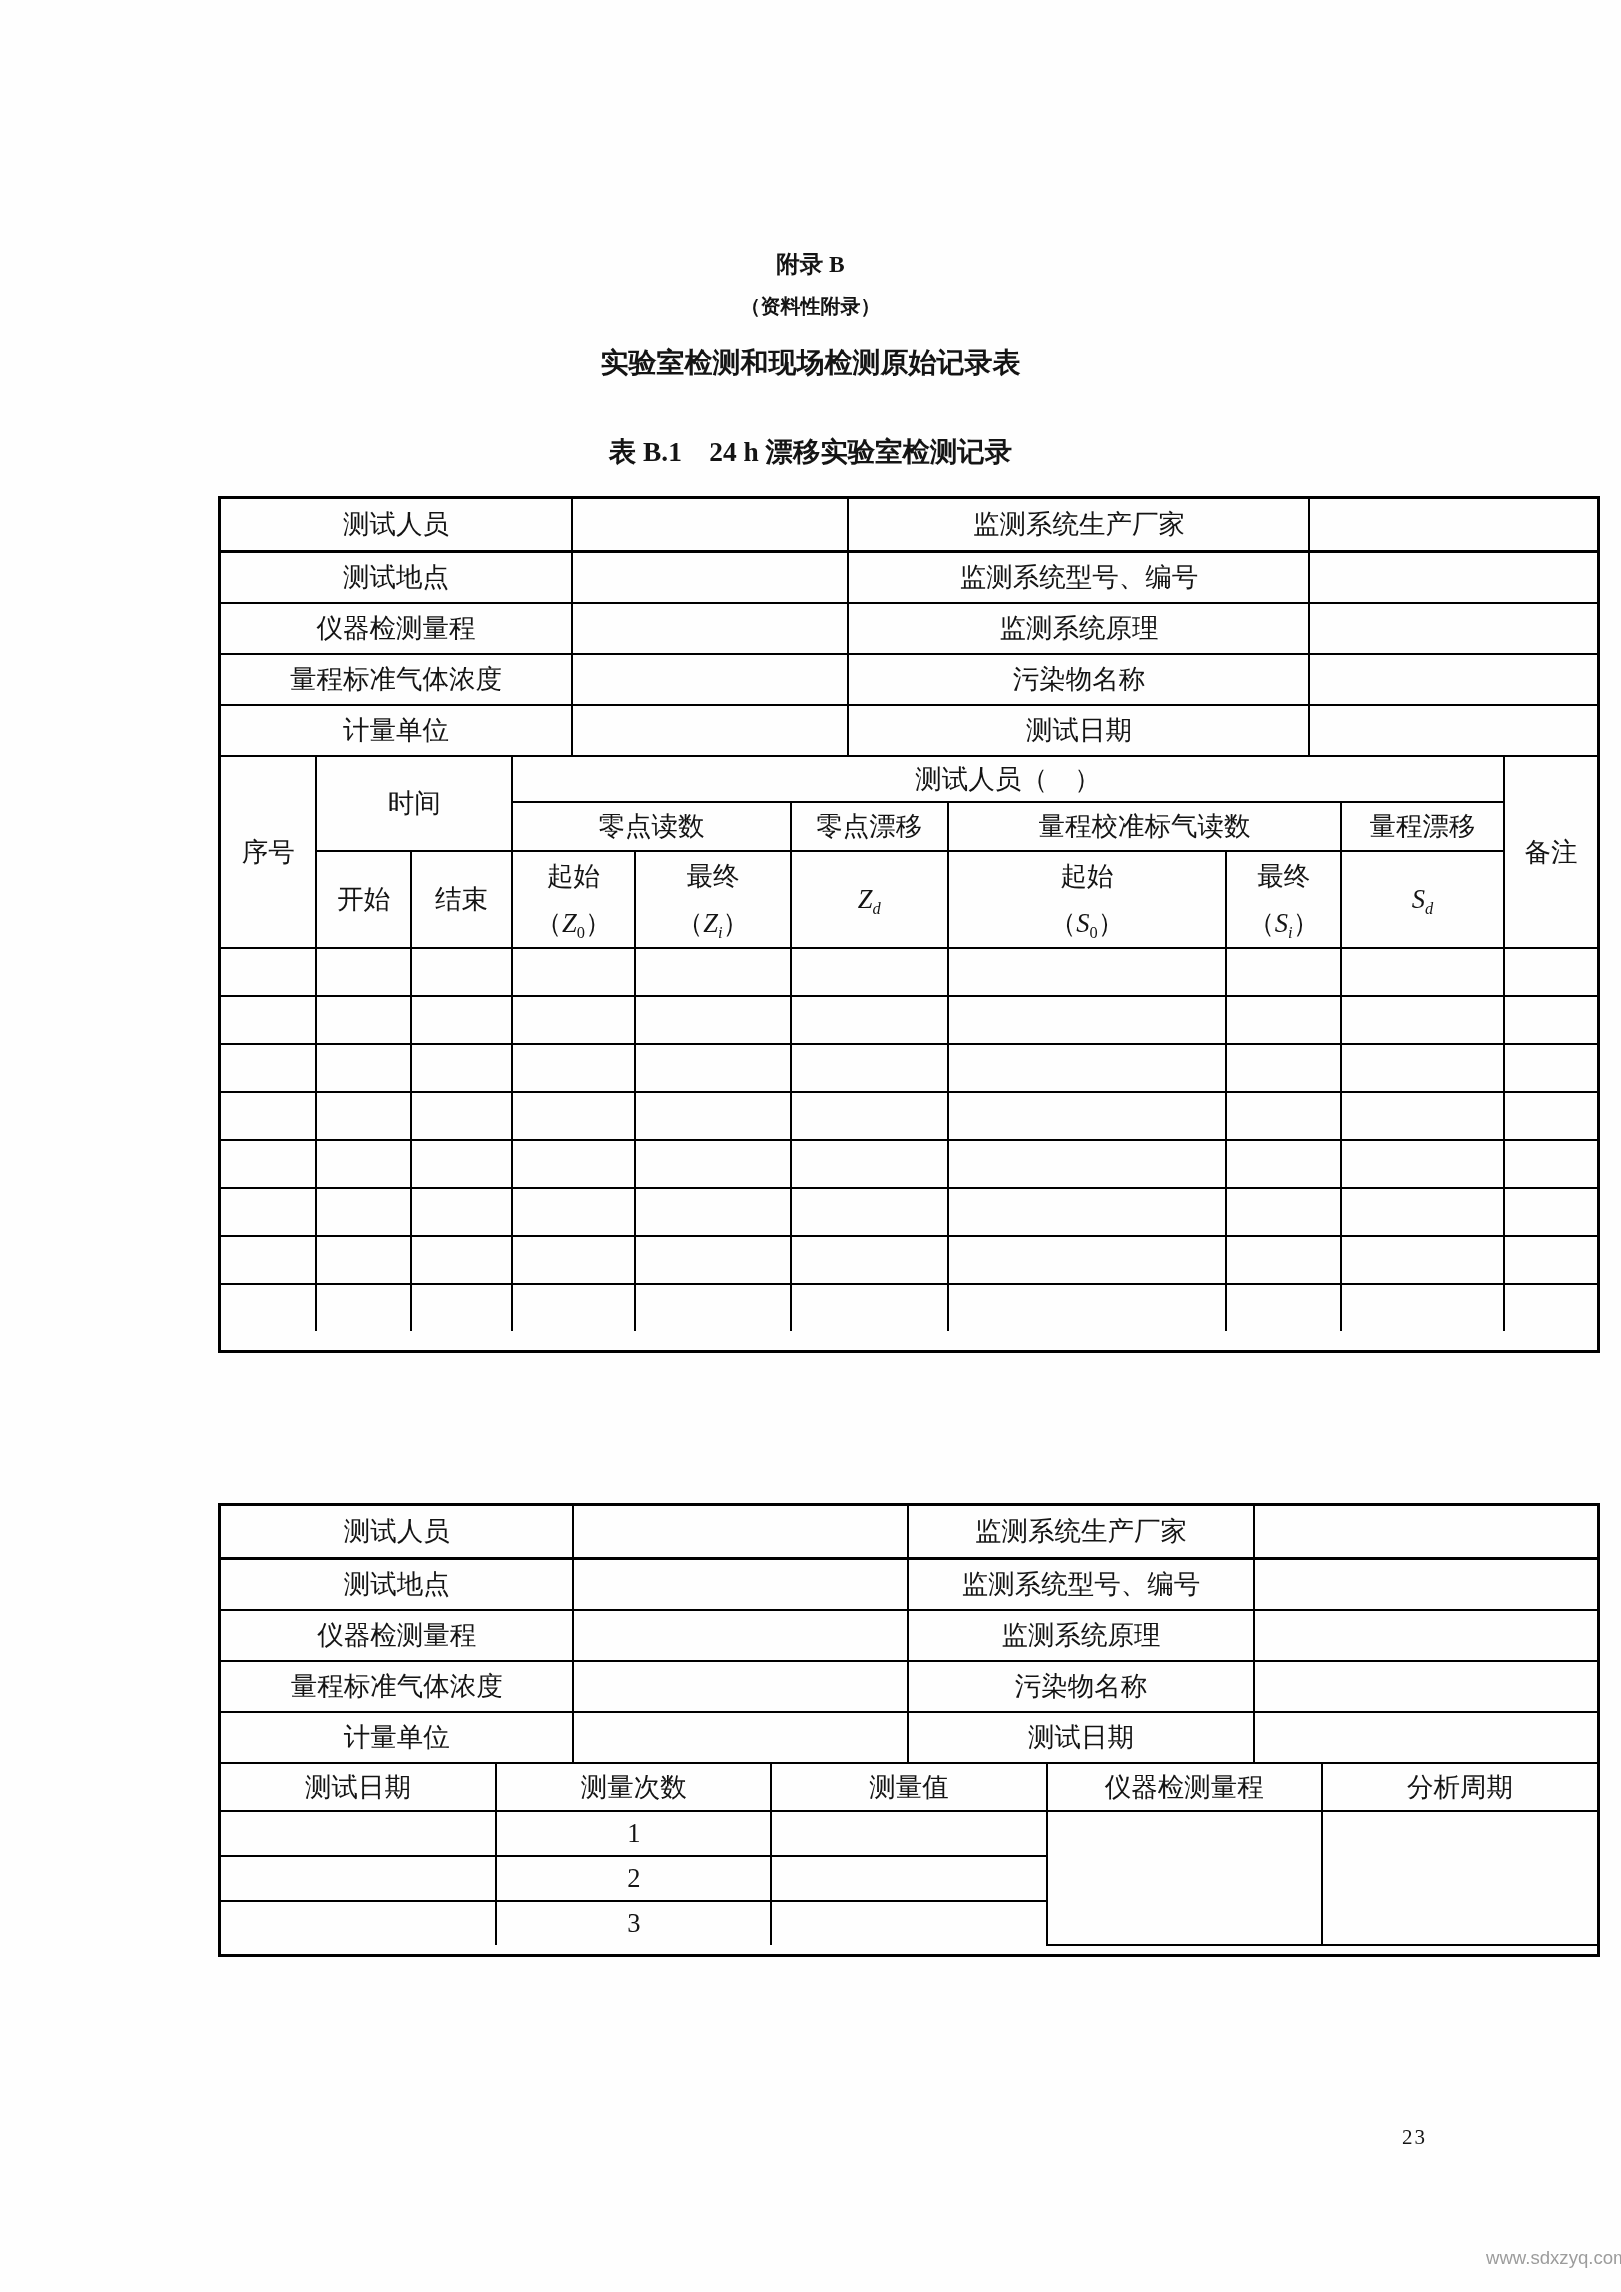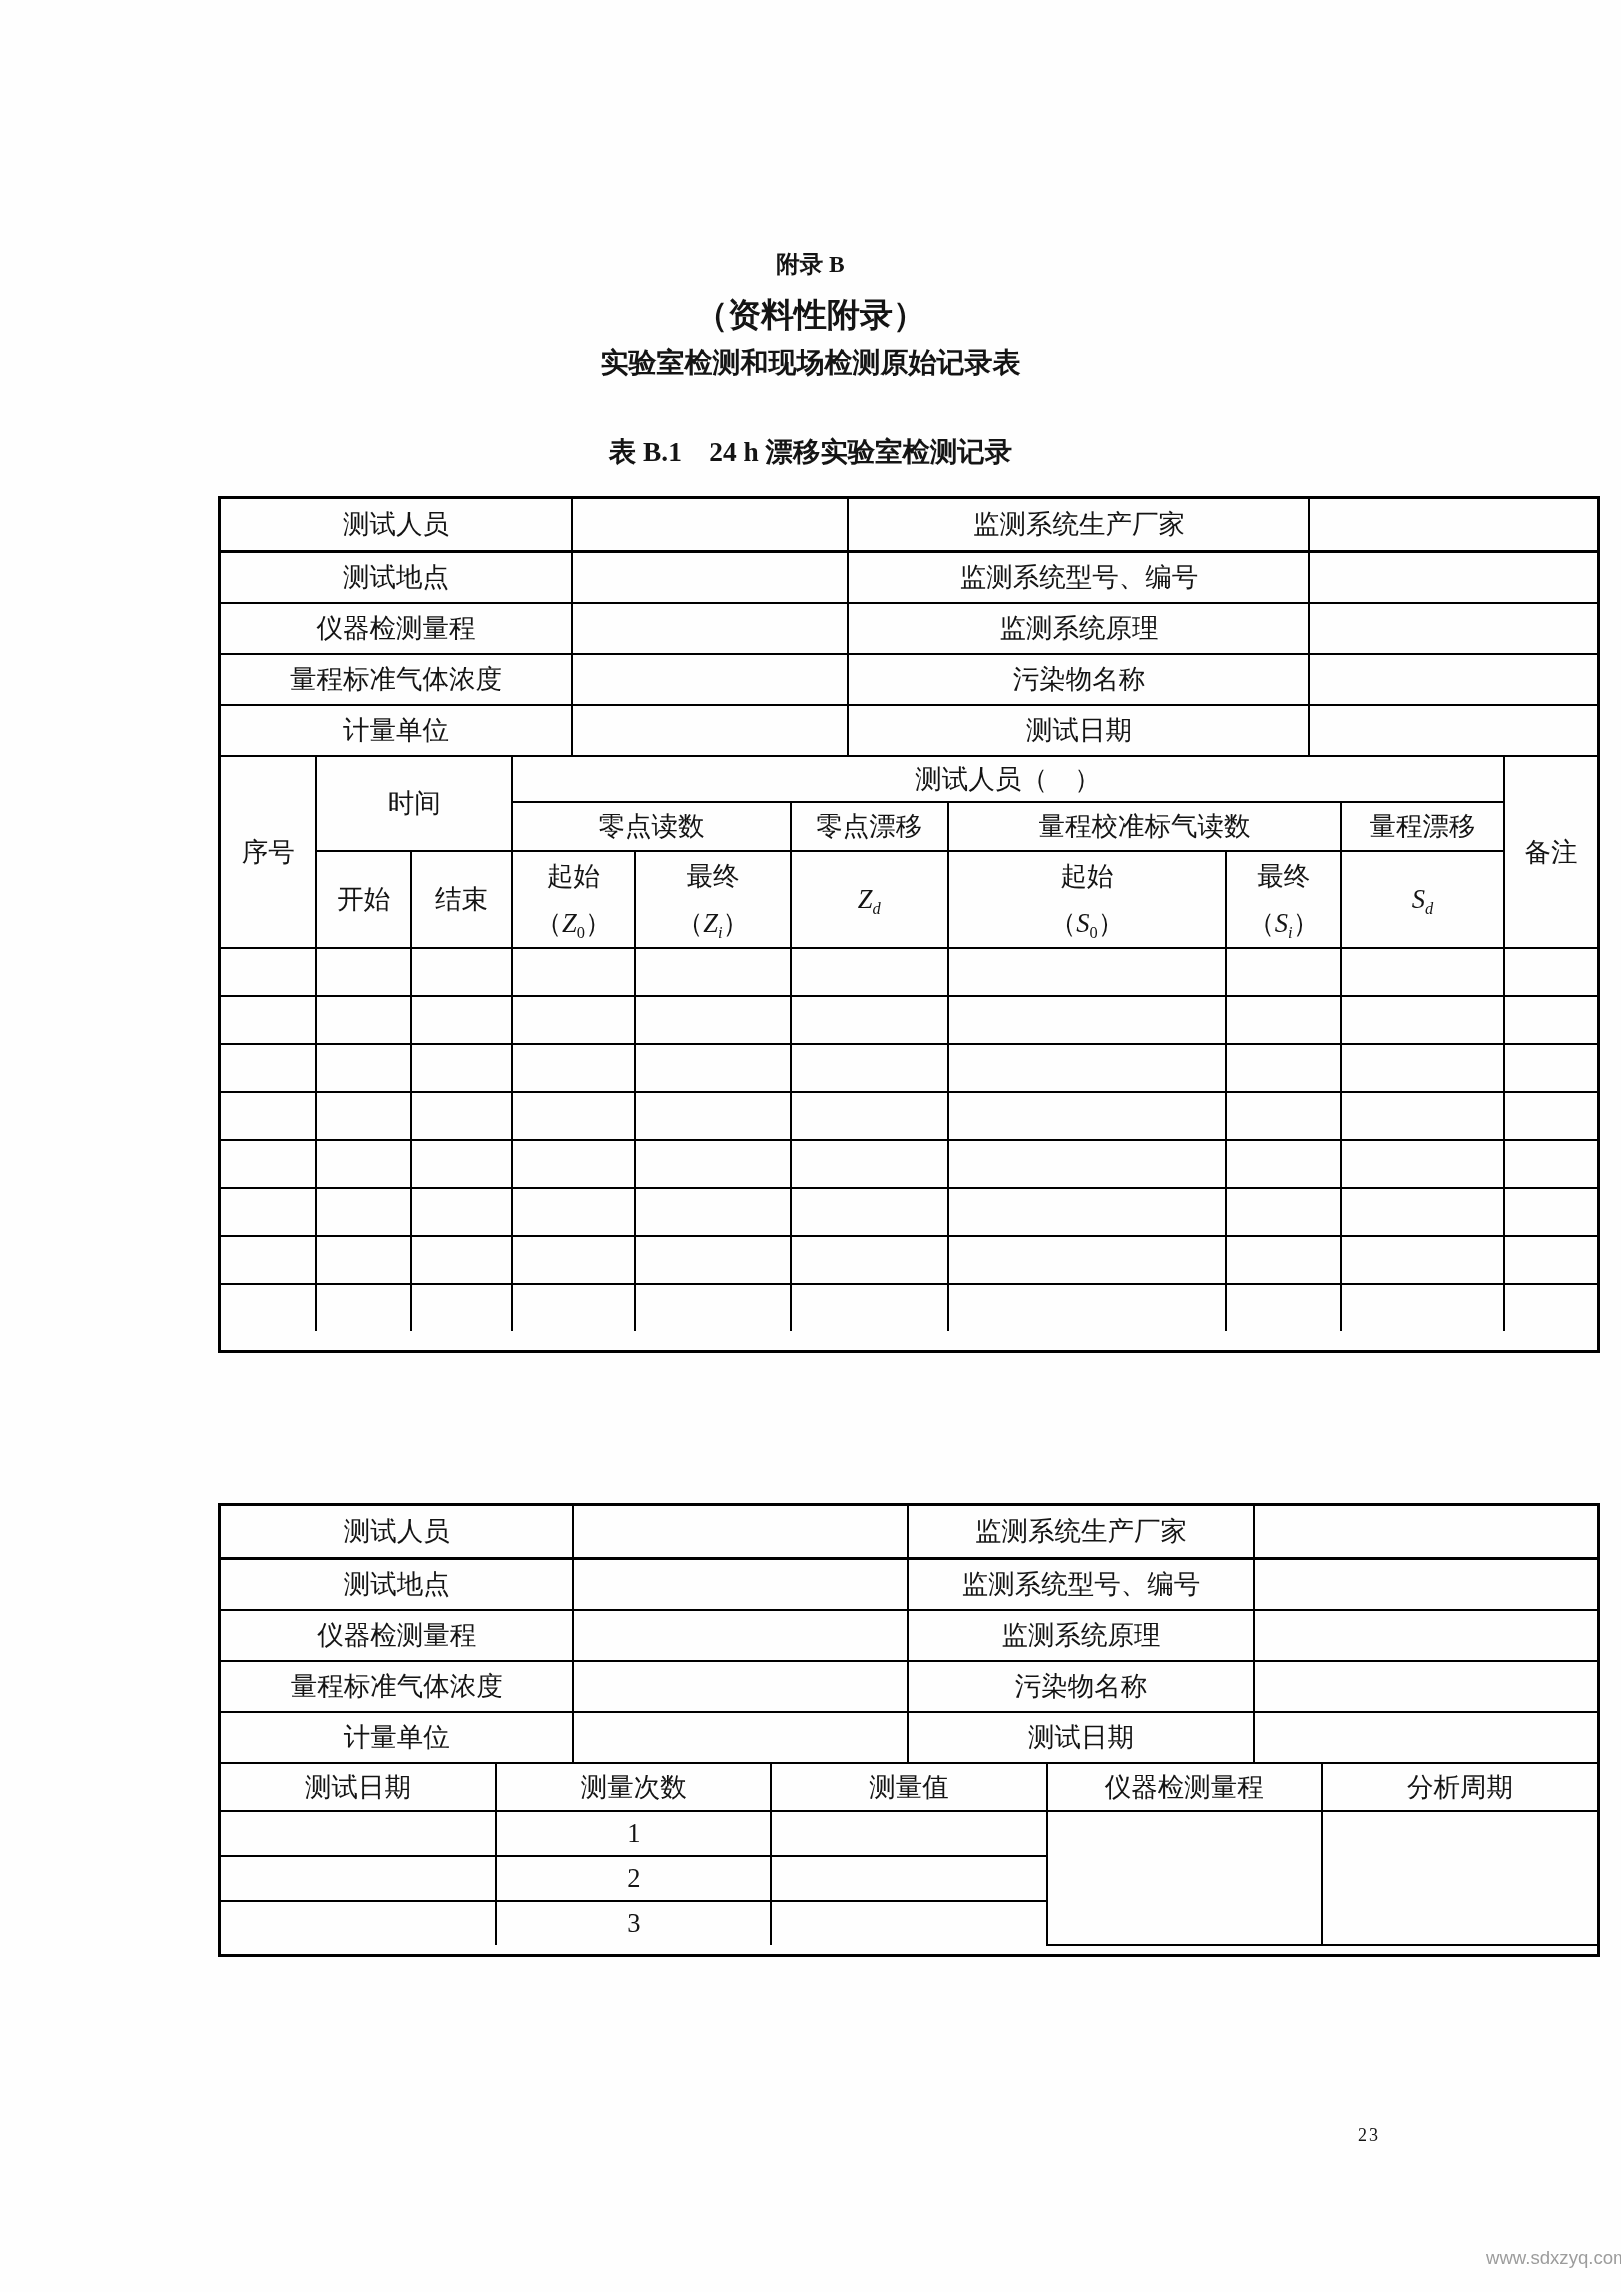--- a/index.html
+++ b/index.html
@@ -14,21 +14,21 @@
   }
   
   .heading{
     position:absolute;left:0;width:100%;
     text-align:center;
     font-family:Liberation Serif, serif;
     font-weight:bold;
     white-space:pre;
   }
   .h-appendix{top:248px;font-size:23.5px;}
-  .h-type{top:293px;font-size:33px;}
+  .h-type{top:293px;font-size:20px;}
   .h-title{top:344px;font-size:28px;}
   .h-caption1{top:434px;font-size:27.4px;}
   .h-caption2{top:1441px;font-size:27.4px;}
 
   
   .tablewrap{
     position:absolute;left:218px;width:1382px;
     border:3.9px solid #000;
     box-sizing:border-box;
     background:#fefefe;
@@ -76,22 +76,22 @@
   
   .grid2 thead th{height:46px;}
   .grid2 tbody td{height:43px;}
 
   i.sym{font-style:italic;}
   sub{font-size:0.62em;line-height:0;}
   sub.it{font-style:italic;}
 
   
   .pagenum{
-    position:absolute;top:2125px;left:1358px;
-    font-size:18px;letter-spacing:2px;
+    position:absolute;top:2125px;left:1402px;
+    font-size:21px;letter-spacing:2px;
   }
   .watermark{
     position:absolute;top:2247px;left:1486px;
     font-family:"Liberation Sans","DejaVu Sans",sans-serif;
     font-size:18.6px;color:#9c9c9c;
   }
 </style>
 </head>
 <body>
 

